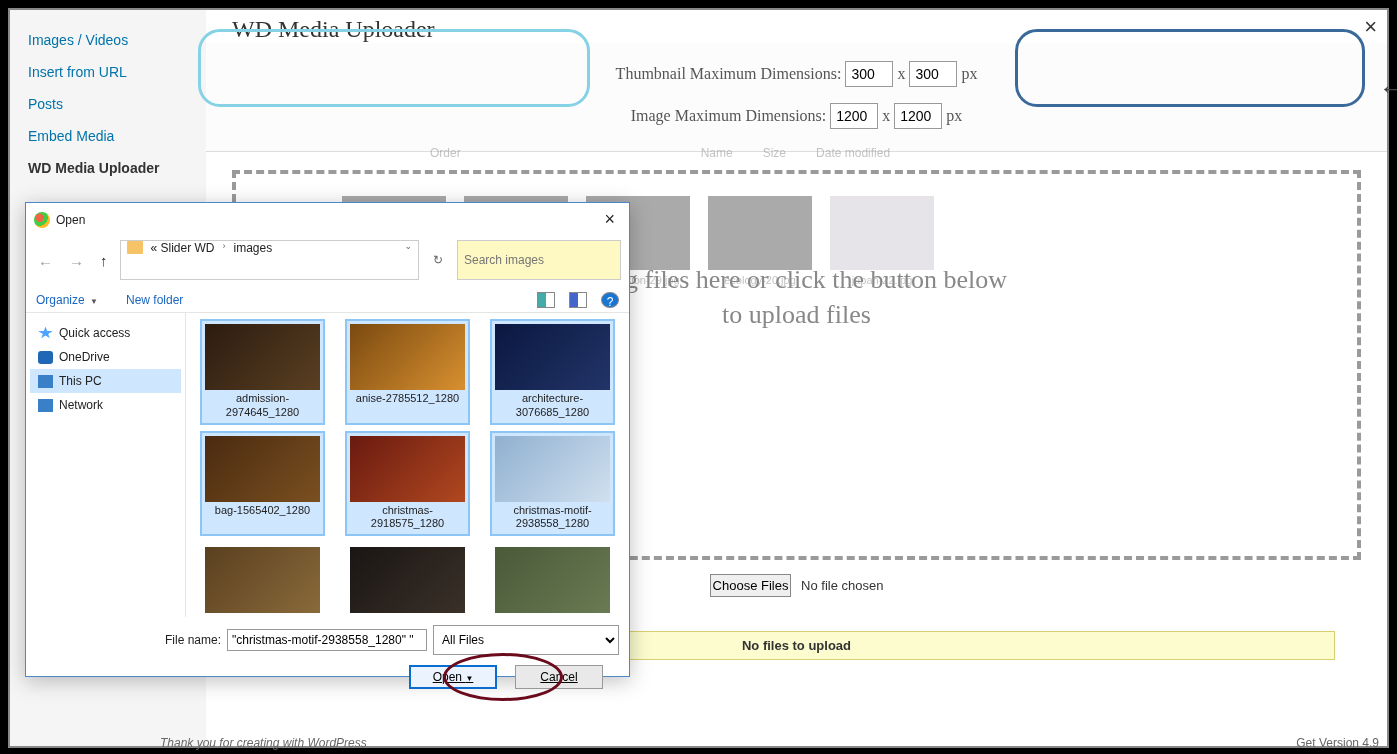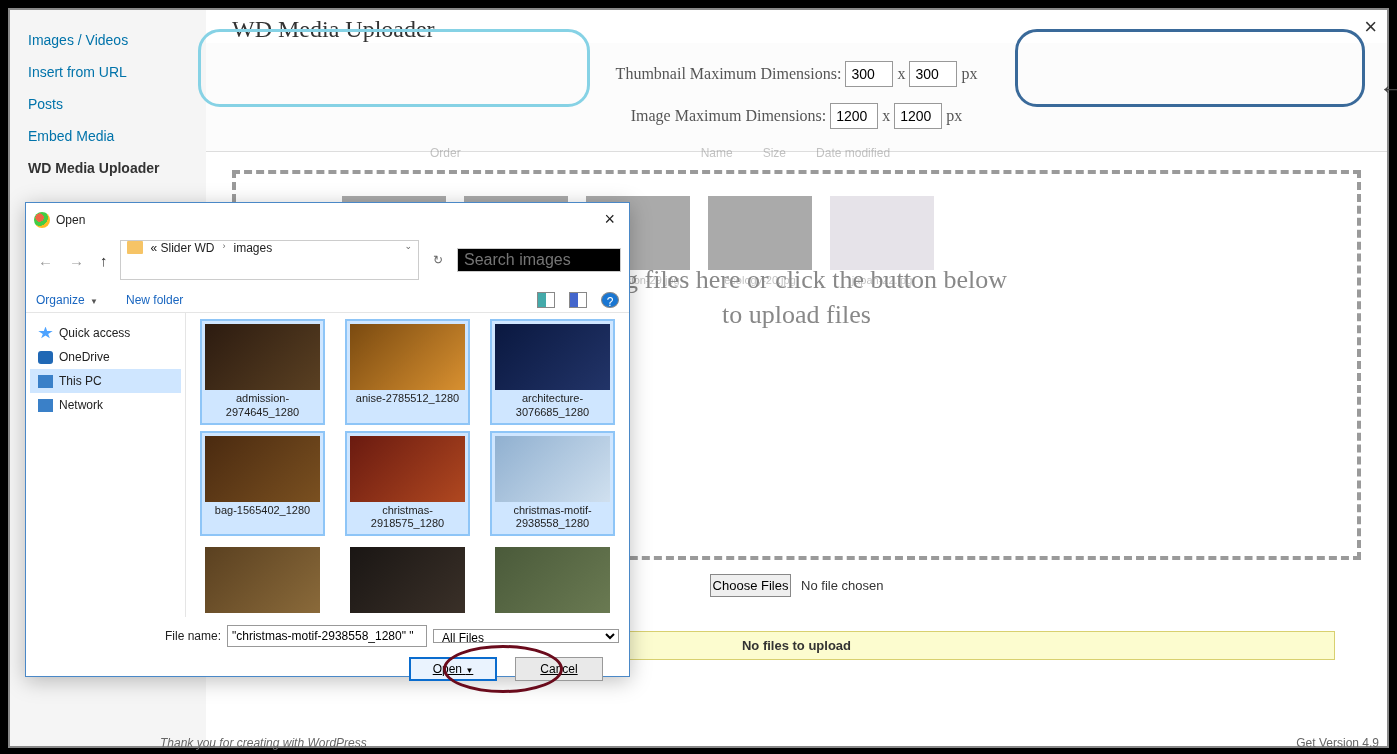--- a/index.html
+++ b/index.html
@@ -33,21 +33,21 @@
 .fd-title { display: flex; align-items: center; padding: 6px 8px; }
 .fd-title .ico { width: 16px; height: 16px; background: radial-gradient(circle at 35% 35%, #e64 28%, #4c4 29% 55%, #fb2 56%); border-radius: 50%; margin-right: 6px; }
 .fd-close { margin-left: auto; font-size: 18px; cursor: pointer; padding: 0 6px; }
 .fd-nav { display: flex; align-items: center; padding: 4px 8px 8px; gap: 8px; }
 .fd-arrow { color: #999; font-size: 15px; padding: 0 4px; }
 .fd-arrow.on { color: #333; }
 .fd-path { flex: 1; border: 1px solid #ccc; height: 40px; display: flex; align-items: flex-start; padding: 0 6px; gap: 8px; font-size: 12px; }
 .folder-ico { width: 16px; height: 13px; background: #f6c466; border-radius: 1px; }
 .fd-path .chev { color: #666; font-size: 9px; }
 .fd-refresh { padding: 3px 6px; color: #666; }
-.fd-search { width: 164px; border: 1px solid #ccc; height: 24px; padding: 0 6px; color: #888; font-size: 16px; background: #000000; }
+.fd-search { width: 164px; border: 1px solid #ccc; height: 40px; padding: 0 6px; color: #888; font-size: 12px; background: #fef9c3; }
 .fd-toolbar { display: flex; align-items: center; padding: 4px 10px; border-bottom: 1px solid #e5e5e5; }
 .fd-org { color: #1966c0; font-size: 12px; }
 .fd-org .v { font-size: 8px; color: #555; margin-left: 2px; }
 .fd-new { margin-left: 28px; color: #1966c0; font-size: 12px; }
 .fd-view-ico { margin-left: auto; display:flex; gap:14px; align-items:center; }
 .fd-view-ico span { width:18px; height:16px; border:1px solid #888; display:inline-block; }
 .fd-help { width: 18px; height: 18px; border-radius: 50%; background: #1976d2; color: #fff; text-align: center; line-height: 18px; font-size: 12px; }
 .fd-body { display: flex; height: 304px; }
 .fd-tree { width: 160px; border-right: 1px solid #e5e5e5; padding: 8px 4px; }
 .fd-tree-item { display: flex; align-items: center; gap: 6px; padding: 5px 8px; font-size: 12px; cursor: pointer; }
@@ -69,21 +69,21 @@
 .fd-item .thumb.t5 { background: linear-gradient(135deg,#6a1a10,#b04820); }
 .fd-item .thumb.t6 { background: linear-gradient(135deg,#90b0d0,#d0e0ef); }
 .fd-item .thumb.t7 { background: linear-gradient(135deg,#5a4020,#8a6a3a); }
 .fd-item .thumb.t8 { background: linear-gradient(135deg,#1a1614,#3a3028); }
 .fd-item .thumb.t9 { background: linear-gradient(135deg,#4a5a3a,#6a7a52); }
 .fd-item .name { font-size: 11px; line-height: 1.25; word-break: break-word; max-height: 28px; overflow: hidden; }
 .fd-bottom { padding: 8px 10px 10px; }
 .fd-row1 { display: flex; align-items: center; gap: 6px; margin-bottom: 10px; }
 .fd-label { font-size: 12px; margin-left: auto; }
 .fd-input { width: 200px; height: 22px; border: 1px solid #999; padding: 0 4px; font-size: 12px; }
-.fd-select { width: 186px; height: 14px; border: 1px solid #999; padding: 0 4px; font-size: 12px; background: #fff; }
+.fd-select { width: 186px; height: 30px; border: 1px solid #999; padding: 0 4px; font-size: 12px; background: #fff; }
 .fd-row2 { display: flex; justify-content: flex-end; gap: 18px; padding-right: 16px; position: relative; }
 .fd-btn { width: 88px; height: 24px; border: 1px solid #999; background: #e9e9e9; font-size: 12px; text-decoration: underline; }
 .fd-btn.open { border: 2px solid #0a6cce; background: #eaf3fe; }
 .open-ring { position: absolute; left: 407px; top: -12px; width: 120px; height: 48px; border: 3px solid #6a0b1c; border-radius: 50%; pointer-events: none; }
 .footer-text { position:absolute; left:160px; bottom:4px; color:#666; font-size:12px; font-style:italic; }
 .ver-text { position:absolute; right:18px; bottom:4px; color:#666; font-size:12px; }
 .bghead { position:absolute; left:224px; top:136px; color:#888; font-size:12px; display:flex; gap:140px; opacity:0.5;}
 </style>
 </head>
 <body>

